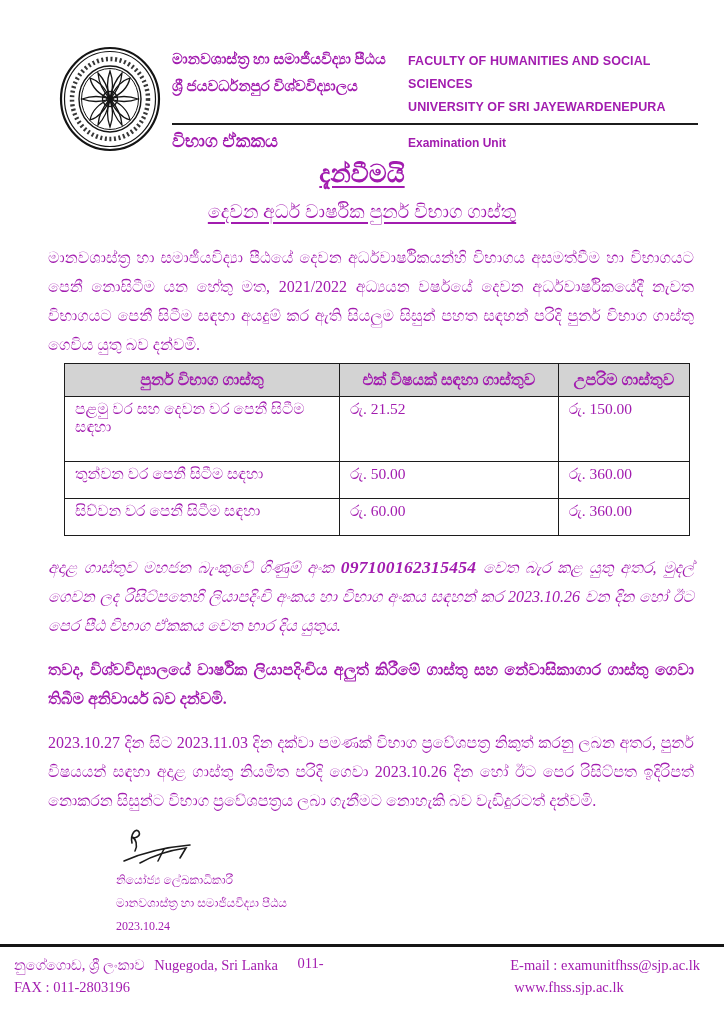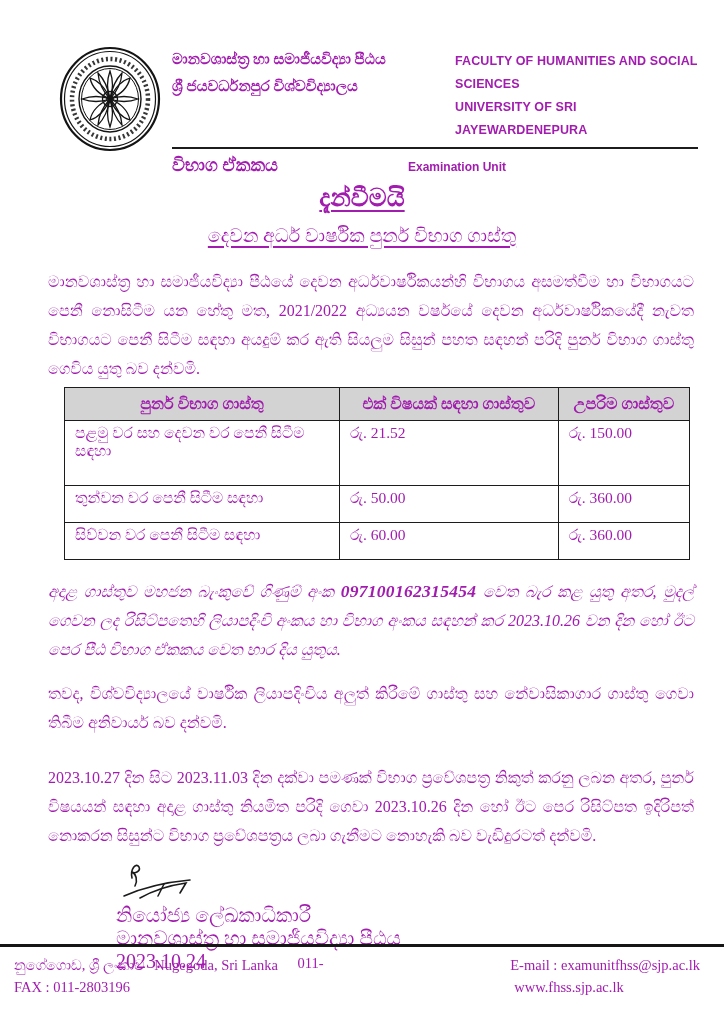--- a/index.html
+++ b/index.html
@@ -11,21 +11,20 @@
   
   .header { display:flex; align-items:flex-start; padding:46px 26px 0 58px; }
   .logo-wrap { flex:0 0 auto; width:104px; height:106px; }
   .header-right { flex:1; margin-left:10px; min-width:0; }
   .header-cols { display:flex; }
   .si-col { flex:0 0 236px; font-size:15px; line-height:1.8; font-weight:bold; }
   .en-col {
     font-family:"Liberation Sans","DejaVu Sans",sans-serif;
     font-weight:bold; font-size:12.5px; line-height:1.85; padding-top:4px;
     letter-spacing:0.1px;
-    margin-left:47px;
   }
   .header-divider { border:none; border-top:2.6px solid #1c1c1c; margin:4px 0 6px 0; }
   .unit-row { display:flex; align-items:baseline; }
   .unit-si { flex:0 0 236px; font-size:18px; font-weight:bold; }
   .unit-en { font-family:"Liberation Sans","DejaVu Sans",sans-serif; font-weight:bold; font-size:12px; }
   
   .title-block { text-align:center; margin-top:8px; }
   .notice-title {
     display:inline-block; font-size:25px; font-weight:bold;
     text-decoration:underline; text-underline-offset:4px; text-decoration-thickness:2px;
@@ -34,41 +33,41 @@
     display:block; font-size:19px; font-weight:normal; margin-top:12px;
   }
   .notice-subtitle span {
     text-decoration:underline; text-underline-offset:4px; text-decoration-thickness:1.5px;
   }
   
   .content { padding:0 30px 0 48px; }
   .para { font-size:16px; line-height:29px; text-align:justify; margin:0; }
   .para1 { margin-top:20px; }
   .para2 { margin-top:17px;font-style:italic; }
-  .para3 { margin-top:15px; font-weight:normal; }
-  .para4 { margin-top:26px; }
+  .para3 { margin-top:15px; font-weight:bold; }
+  .para4 { margin-top:15px; }
   .account { font-weight:bold; font-size:17.5px; letter-spacing:0.3px; }
   
   .fee-table {
     border-collapse:collapse; table-layout:fixed;
     margin:4px 4px 0 16px; width:calc(100% - 20px);
     font-size:15.5px;
   }
   .fee-table th, .fee-table td {
     border:1.8px solid #1c1c1c; padding:3px 10px; vertical-align:top; text-align:left;
     overflow:hidden;
   }
   .fee-table th { text-align:center; font-weight:bold; font-size:16px; height:26px; vertical-align:middle; }
   .col-desc { width:44%; } .col-fee { width:35%; } .col-max { width:21%; }
   .row-tall td { height:58px; }
   .row-std td { height:30px; }
   
   .signature { margin:8px 0 0 68px; }
   .sig-svg { display:block; width:96px; height:46px; margin-left:4px; }
-  .sig-line { font-size:20px; line-height:23px; }
+  .sig-line { font-size:12px; line-height:23px; }
   
   .footer {
     position:absolute; top:944px; left:0; width:724px; box-sizing:border-box;
     border-top:3px solid #161616; padding:7px 20px 0 14px;
     display:flex; justify-content:space-between; font-size:14.5px; line-height:22px;
   }
   .footer-addr-en { margin-left:6px; }
   .footer-phone { margin-left:16px; position:relative; top:-2px; }
   .footer-right { padding-right:4px; }
   .footer-right .site { padding-left:4px; }

